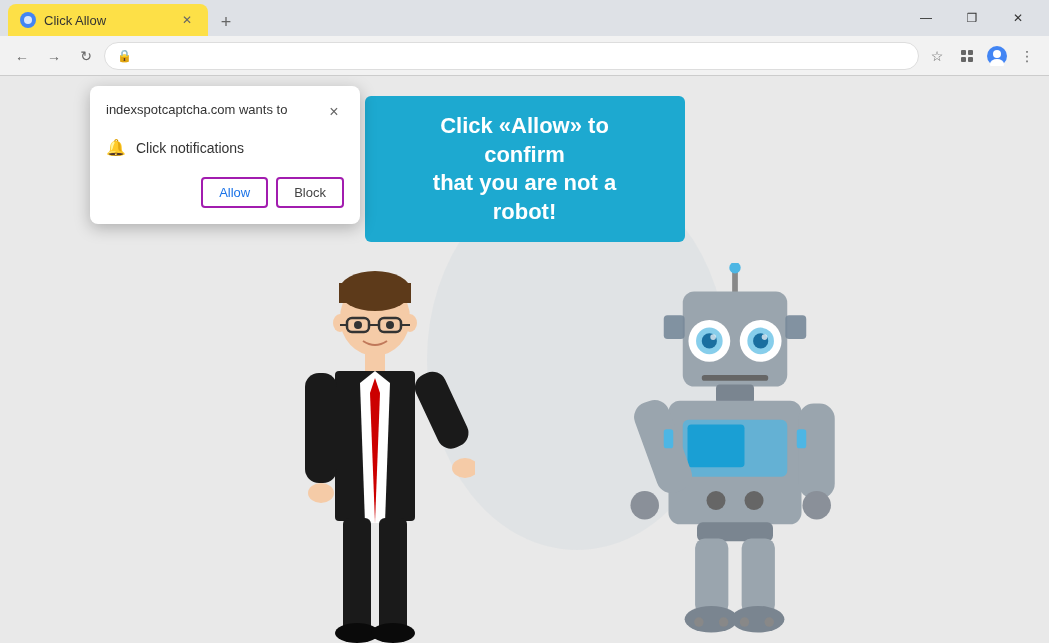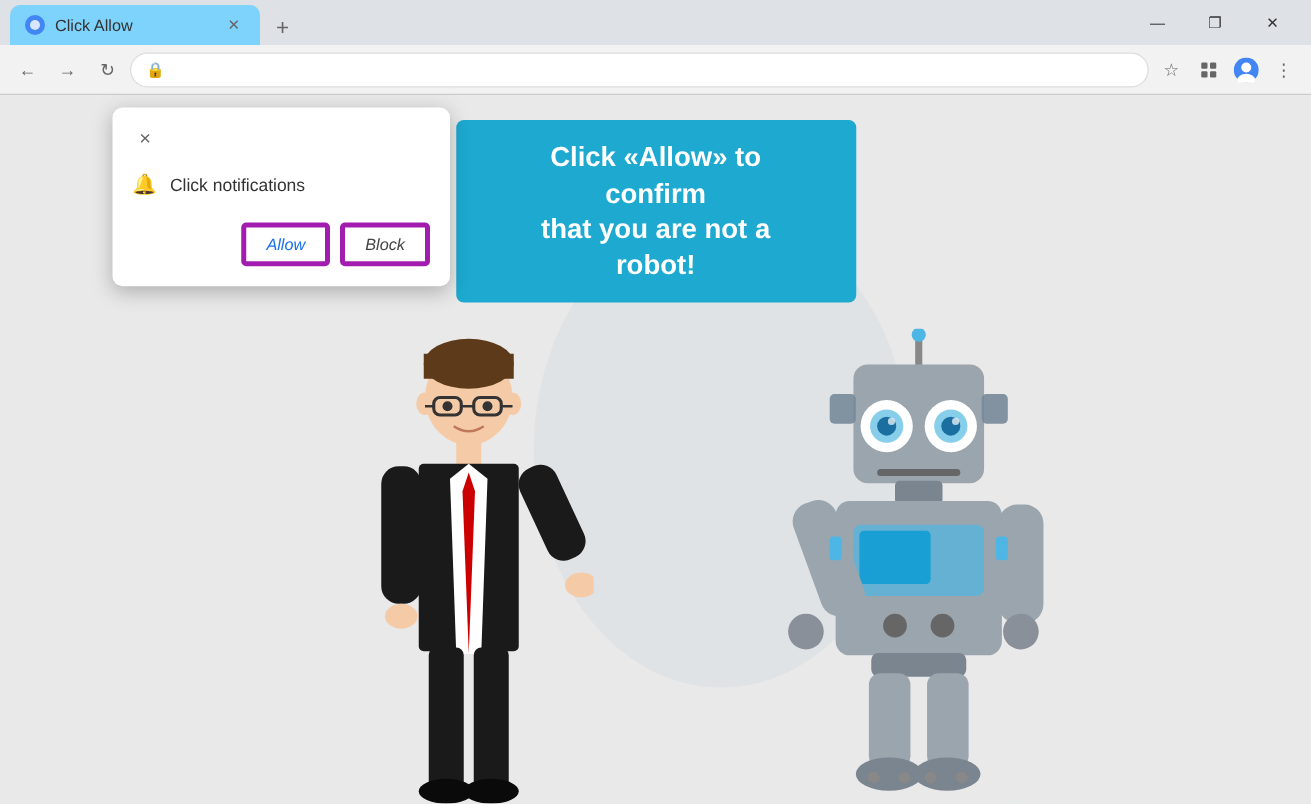--- a/index.html
+++ b/index.html
@@ -8,21 +8,21 @@
     
     .browser-frame { width: 1049px; height: 643px; display: flex; flex-direction: column; background: #dee1e6; }
 
     
     .title-bar { height: 36px; background: #dee1e6; display: flex; align-items: center; padding: 0 8px; gap: 8px; }
     .window-controls { display: flex; gap: 0; margin-left: auto; }
     .win-btn { width: 46px; height: 36px; display: flex; align-items: center; justify-content: center; cursor: pointer; background: transparent; border: none; font-size: 12px; color: #333; }
 
     
     .tab-bar { height: 36px; background: #dee1e6; display: flex; align-items: flex-end; padding: 0 8px; }
-    .tab { height: 32px; min-width: 200px; max-width: 240px; background: #7dd3fc; border-radius: 8px 8px 0 0; display: flex; align-items: center; padding: 0 12px; gap: 8px; font-size: 13px; color: #333; position: relative; }
+    .tab { height: 32px; min-width: 200px; max-width: 240px; background: #fde047; border-radius: 8px 8px 0 0; display: flex; align-items: center; padding: 0 12px; gap: 8px; font-size: 13px; color: #333; position: relative; }
     .tab-favicon { width: 16px; height: 16px; background: #4285f4; border-radius: 50%; flex-shrink: 0; display: flex; align-items: center; justify-content: center; }
     .tab-favicon svg { width: 10px; height: 10px; }
     .tab-title { flex: 1; overflow: hidden; text-overflow: ellipsis; white-space: nowrap; font-size: 13px; }
     .tab-close { width: 18px; height: 18px; border-radius: 50%; display: flex; align-items: center; justify-content: center; cursor: pointer; font-size: 12px; color: #666; flex-shrink: 0; }
     .new-tab-btn { width: 28px; height: 28px; display: flex; align-items: center; justify-content: center; cursor: pointer; border-radius: 50%; font-size: 18px; color: #666; margin-left: 4px; }
 
     
     .address-bar { height: 40px; background: #f2f2f2; display: flex; align-items: center; padding: 0 8px; gap: 4px; border-bottom: 1px solid #ccc; }
     .nav-btn { width: 28px; height: 28px; border-radius: 50%; display: flex; align-items: center; justify-content: center; cursor: pointer; color: #666; font-size: 14px; border: none; background: transparent; }
     .url-bar { flex: 1; height: 28px; background: white; border-radius: 14px; display: flex; align-items: center; padding: 0 12px; gap: 8px; border: 1px solid #ddd; }
@@ -43,21 +43,21 @@
 
     
     .notification-popup { position: absolute; top: 10px; left: 90px; background: white; border-radius: 8px; box-shadow: 0 4px 16px rgba(0,0,0,0.25); padding: 16px; width: 270px; z-index: 100; }
     .popup-header { display: flex; justify-content: space-between; align-items: flex-start; margin-bottom: 12px; }
     .popup-site { font-size: 13px; color: #333; font-weight: 400; }
     .popup-close { width: 20px; height: 20px; display: flex; align-items: center; justify-content: center; cursor: pointer; color: #666; font-size: 16px; border: none; background: transparent; border-radius: 3px; }
     .popup-notification-row { display: flex; align-items: center; gap: 10px; margin-bottom: 16px; padding: 4px 0; }
     .bell-icon { color: #555; font-size: 16px; }
     .notification-label { font-size: 14px; color: #333; }
     .popup-buttons { display: flex; justify-content: flex-end; gap: 8px; }
-    .popup-btn { padding: 6px 16px; border-radius: 4px; font-size: 13px; cursor: pointer; border: 4px solid #a21caf; background: white; color: #1a73e8; font-weight: 500; font-style: italic; }
+    .popup-btn { padding: 6px 16px; border-radius: 4px; font-size: 13px; cursor: pointer; border: 2px solid #a21caf; background: white; color: #1a73e8; font-weight: 500; }
     .popup-btn.block { color: #444; }
 
     
     .figures-area { position: absolute; bottom: 0; left: 50%; transform: translateX(-50%); width: 700px; height: 450px; }
 
     
     .human-figure { position: absolute; left: 100px; bottom: 0; width: 200px; height: 380px; }
 
     
     .robot-figure { position: absolute; right: 60px; bottom: 0; width: 220px; height: 380px; }
@@ -130,20 +130,21 @@
 
       <div class="captcha-banner">
         <div class="captcha-banner-text">
           <span>Click «Allow» to confirm</span><br>
           <span>that you are not a robot!</span>
         </div>
       </div>
 
       <div class="notification-popup">
         <div class="popup-header">
+          <span class="popup-site">indexspotcaptcha.com wants to</span>
           <button class="popup-close">×</button>
         </div>
         <div class="popup-notification-row">
           <span class="bell-icon">🔔</span>
           <span class="notification-label">Click notifications</span>
         </div>
         <div class="popup-buttons">
           <button class="popup-btn allow">Allow</button>
           <button class="popup-btn block">Block</button>
         </div>

